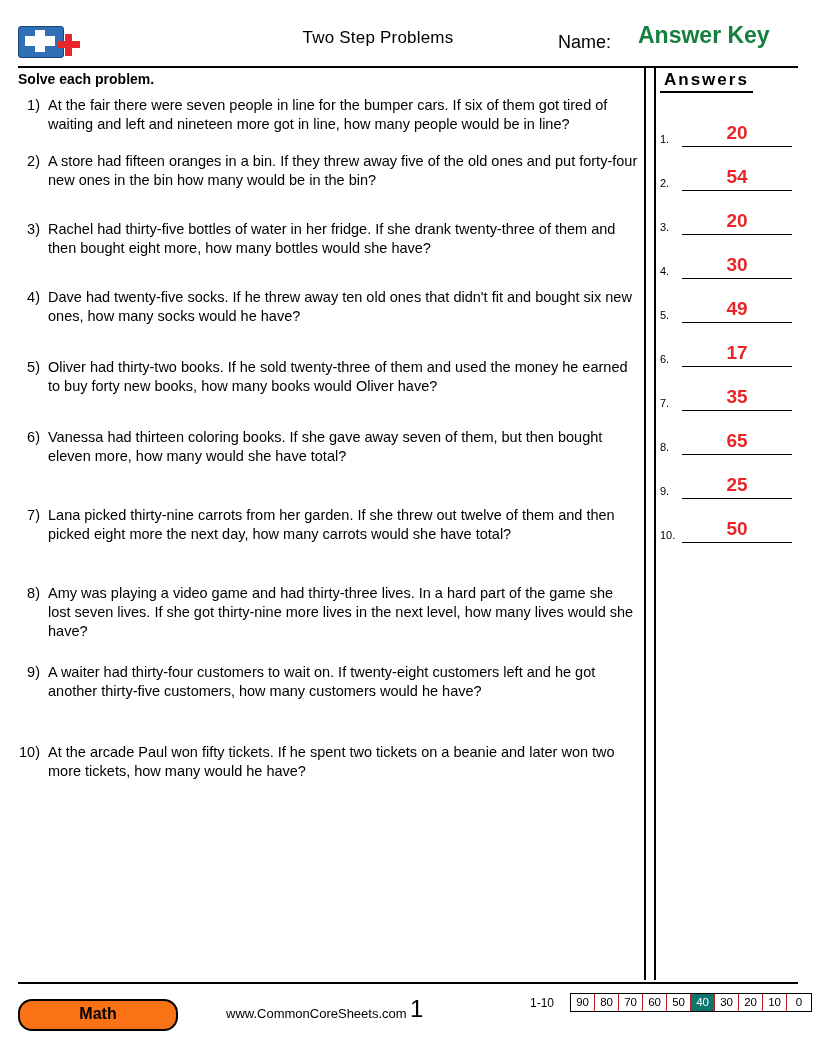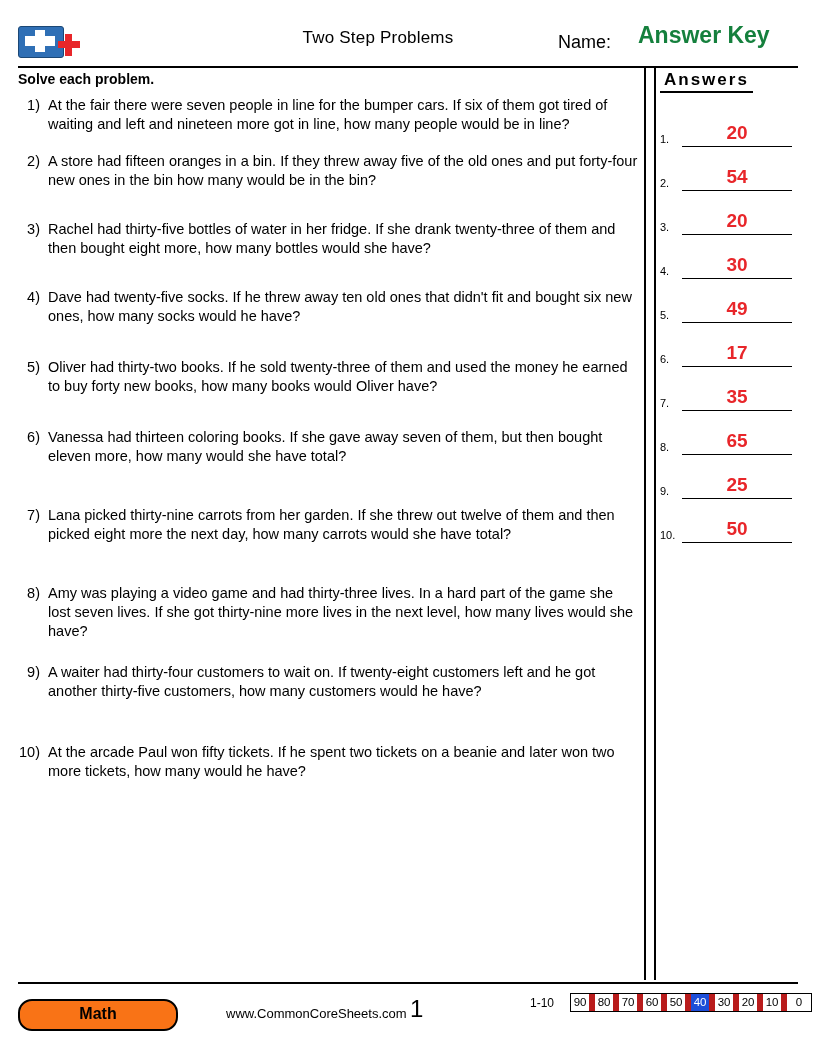--- a/index.html
+++ b/index.html
@@ -267,26 +267,26 @@
   .scale-cells {
     display: flex;
     border: 1px solid #000;
   }
   .scale-cell {
     width: 24px;
     height: 17px;
     line-height: 17px;
     text-align: center;
     font-size: 11.5px;
-    border-right: 6px solid #b91c1c;
+    border-right: 1px solid #b91c1c;
     box-sizing: border-box;
     background: #ffffff;
   }
   .scale-cell:last-child { border-right: none; }
-  .scale-cell.hl { background: #1d4ed8; color: #ffffff; }
+  .scale-cell.hl { background: #0f766e; color: #ffffff; }
 </style>
 </head>
 <body>
 
 <div class="page">
 
   <div class="header">
     <div class="logo">
       <div class="logo-sq"></div>
       <div class="logo-plus-v"></div>

